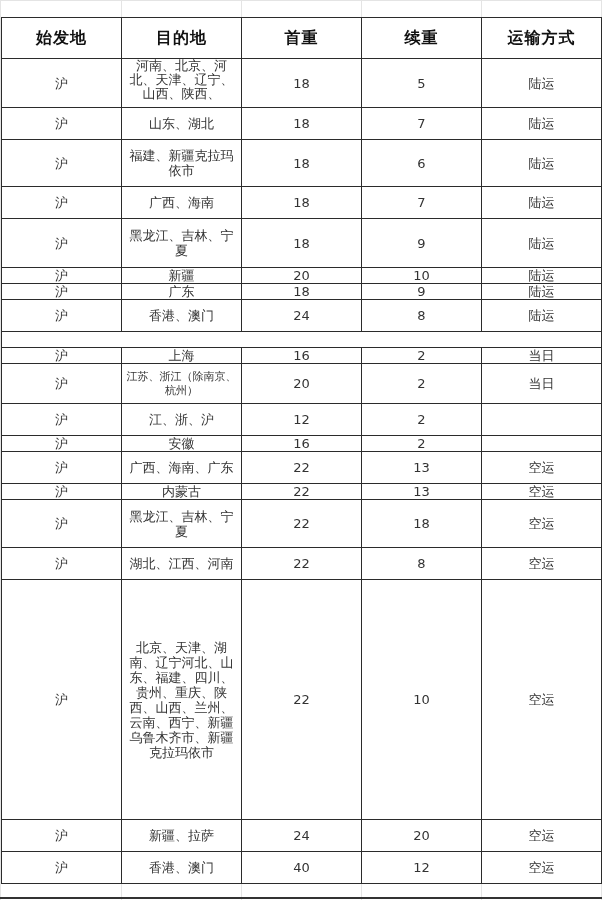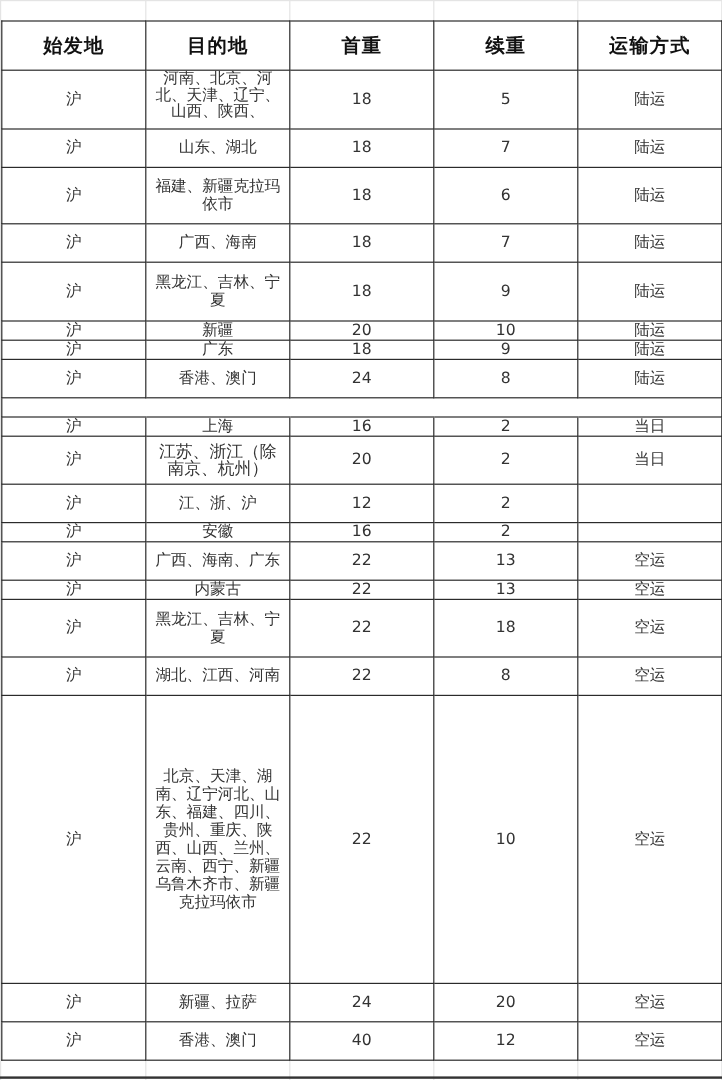--- a/index.html
+++ b/index.html
@@ -9,21 +9,21 @@
   
   .gridcol { position: absolute; top: 0; width: 1px; background: #e4e4e4; height: 900px; }
   .gridrow { position: absolute; left: 0; width: 602px; height: 1px; background: #e4e4e4; }
   .bottom-line { position: absolute; left: 0; top: 897px; width: 602px; height: 2px; background: #333; }
   table.rates { position: absolute; left: 1px; top: 17px; border-collapse: collapse; table-layout: fixed; width: 600px; background: #fff; }
   table.rates col { width: 120px; }
   table.rates td, table.rates th { border: 1px solid #2b2b2b; padding: 0; text-align: center; vertical-align: middle; overflow: hidden; }
   table.rates th { font-weight: bold; font-size: 16px; height: 40px; color: #111; letter-spacing: 1px; }
   table.rates td { font-size: 13px; line-height: 15px; color: #333; }
   td.dest { padding: 0 4px !important; word-break: break-all; }
-  td.dest.small { font-size: 14px; line-height: 14px; }
+  td.dest.small { font-size: 11px; line-height: 14px; }
   tr.gap td { border-left: none; border-right: none; background: #fff; }
   tr.gap td:first-child { border-left: 1px solid #2b2b2b; }
   tr.gap td:last-child { border-right: 1px solid #2b2b2b; }
   .tight td { line-height: 13px; }
 </style>
 </head>
 <body>
 
 <div class="sheet">
   <div class="gridcol" style="left:0px"></div>

